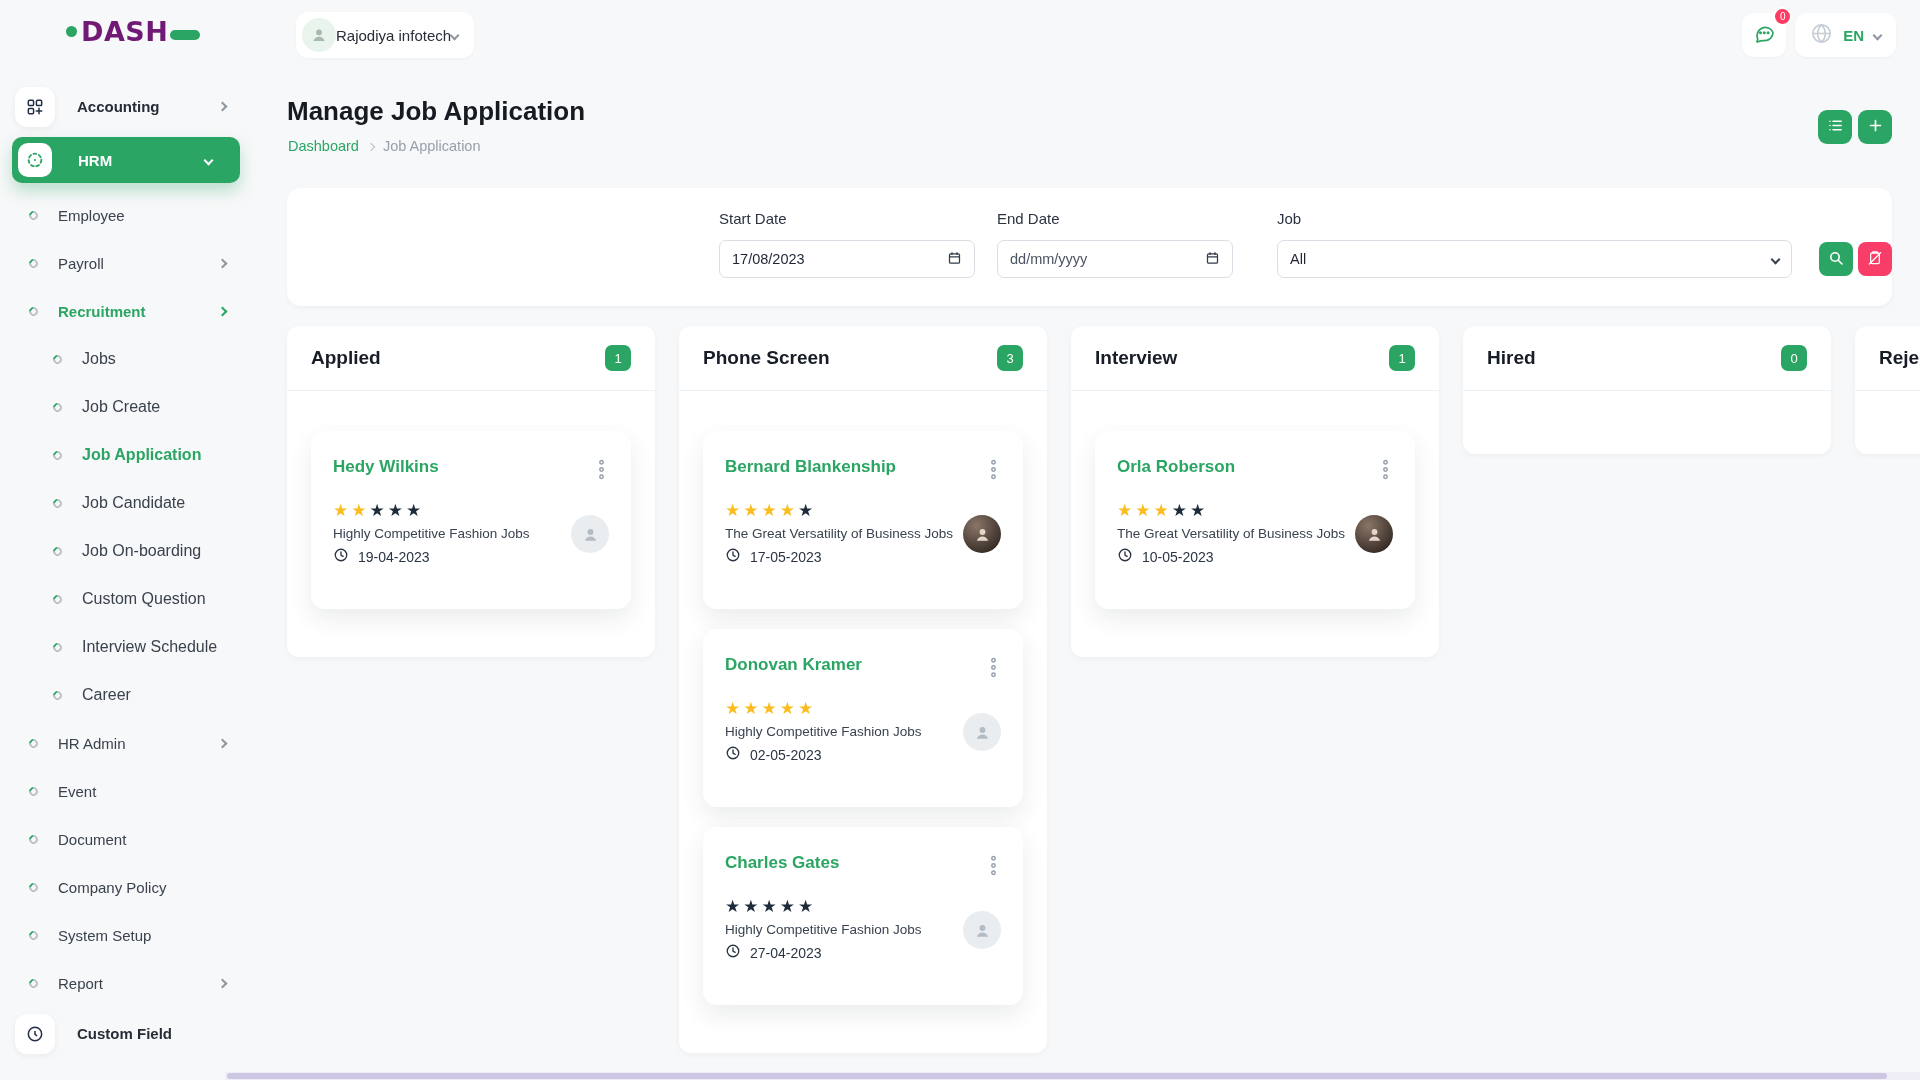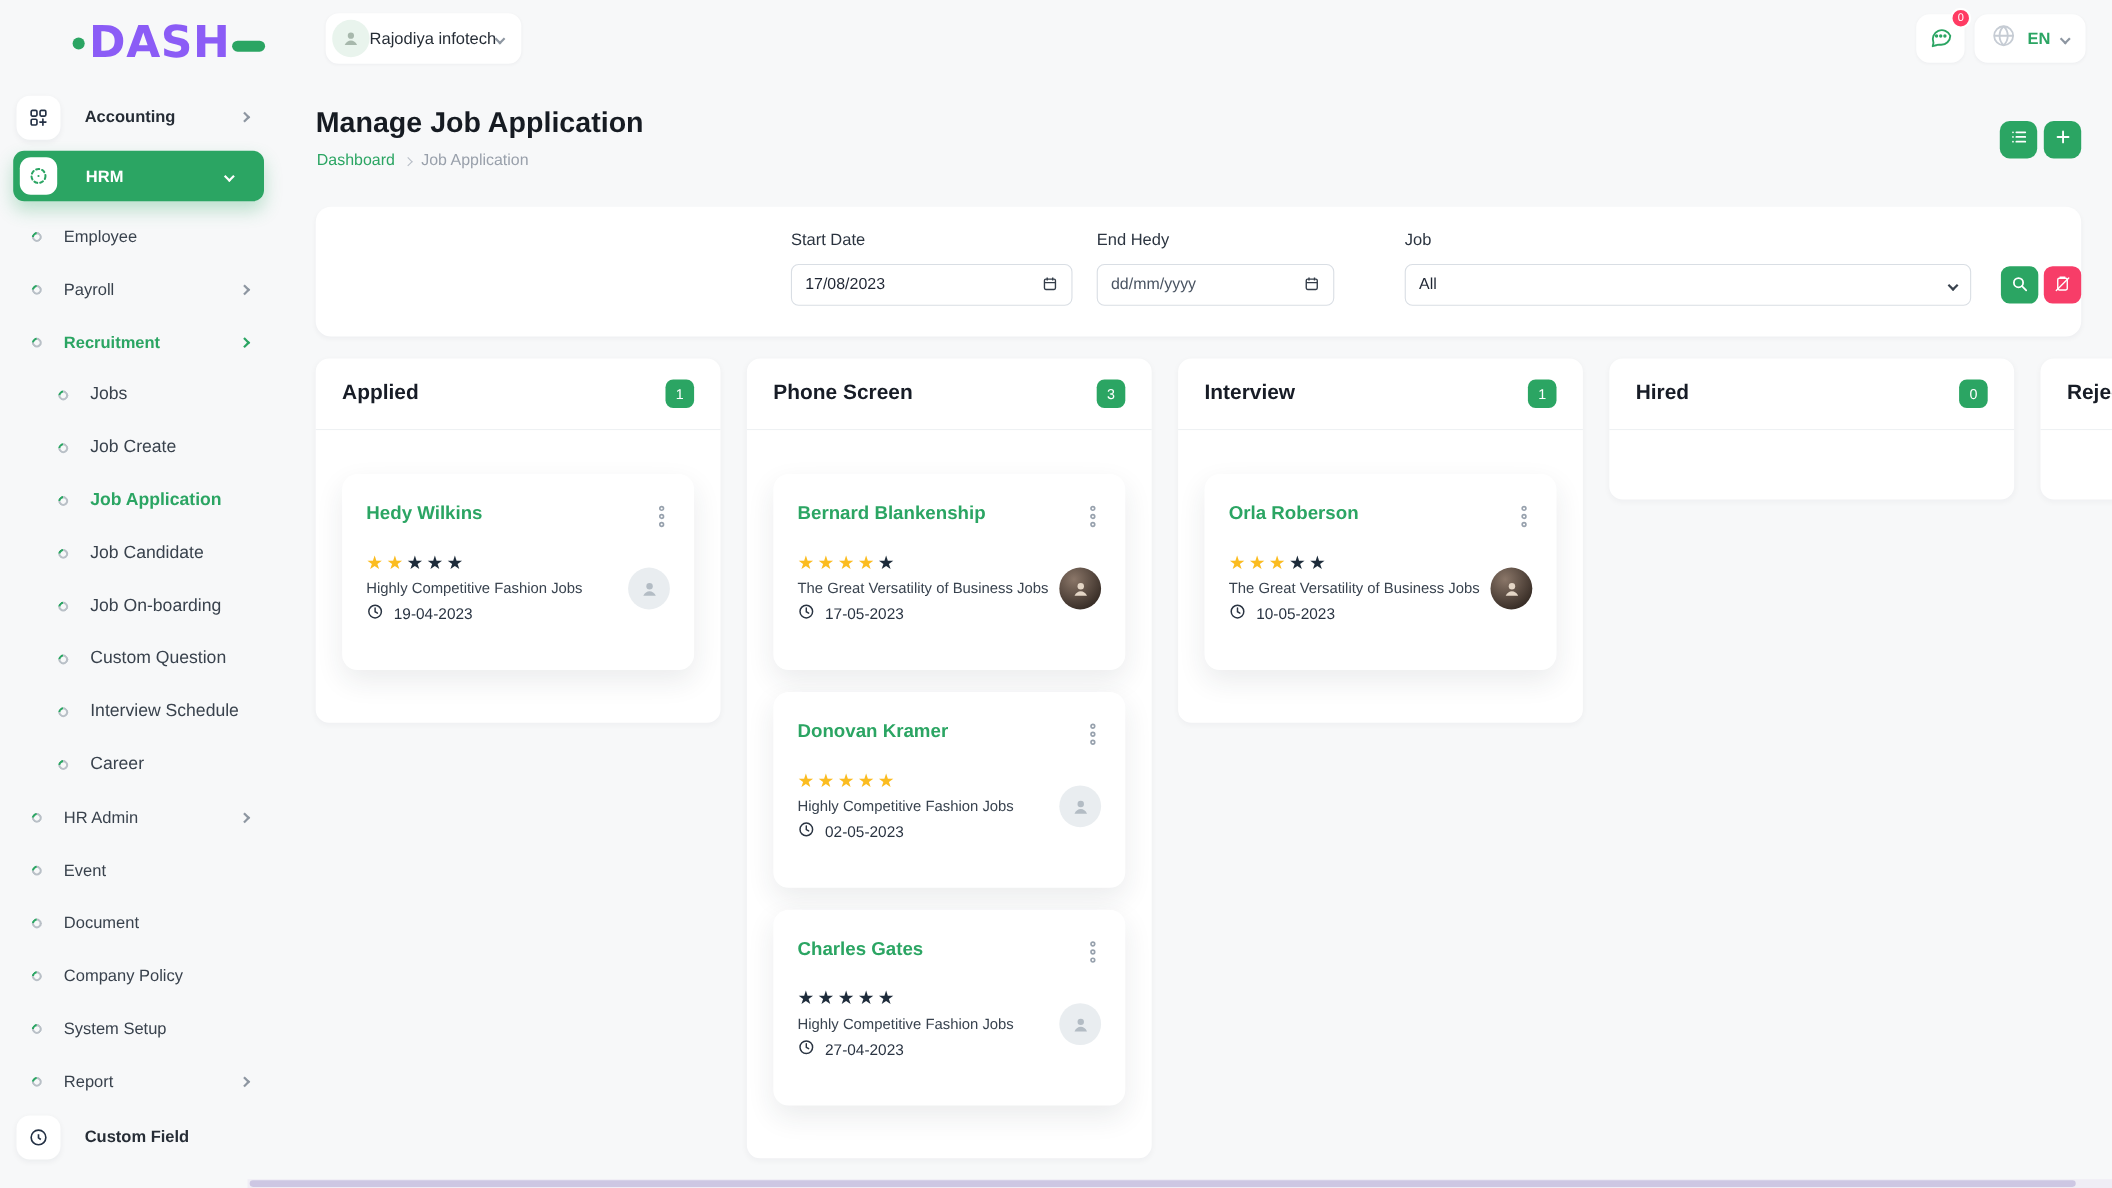--- a/index.html
+++ b/index.html
@@ -3,21 +3,21 @@
 <meta charset="utf-8">
 <style>
   * { margin:0; padding:0; box-sizing:border-box; }
   html,body { width:1920px; height:1080px; overflow:hidden; }
   body { font-family:"Liberation Sans", sans-serif; background:#f7f8f9; color:#1a212b; }
   .screen { position:relative; width:1920px; height:1080px; background:#f7f8f9; overflow:hidden; }
 
   
   .logo { position:absolute; left:66px; top:16px; display:flex; align-items:center; cursor:pointer; }
   .logo-dot { width:11px; height:11px; border-radius:50%; background:#2ba563; margin-right:4px; }
-  .logo-text { font-size:40px; font-weight:800; letter-spacing:0.5px; color:#8b5cf6; font-family:"DejaVu Sans", sans-serif; }
+  .logo-text { font-size:27px; font-weight:800; letter-spacing:0.5px; color:#701a75; font-family:"DejaVu Sans", sans-serif; }
   .logo-bar { width:30px; height:10px; border-radius:5px; background:#2ba563; margin-left:2px; margin-top:6px; }
 
   .company { position:absolute; left:296px; top:12px; height:46px; background:#fff; border-radius:12px;
              display:flex; align-items:center; padding:0 16px 0 6px; box-shadow:0 1px 3px rgba(20,30,50,.04); cursor:pointer; }
   .avatar34 { width:34px; height:34px; border-radius:50%; background:#e9f4ed; display:flex; align-items:center; justify-content:center; color:#a7b8ac; }
   .company-name { font-size:15px; color:#262d36; }
 
   .hdr-right { position:absolute; right:24px; top:13px; display:flex; gap:9px; align-items:center; }
   .chat-btn { position:relative; width:44px; height:44px; background:#fff; border-radius:12px; display:flex; align-items:center; justify-content:center; cursor:pointer; box-shadow:0 1px 3px rgba(20,30,50,.04); }
   .chat-badge { position:absolute; top:-6px; right:-6px; min-width:19px; height:19px; border-radius:50%; background:#ff3b63; color:#fff; font-size:10px; display:flex; align-items:center; justify-content:center; border:2px solid #fff; }
@@ -59,21 +59,21 @@
   .act-btn { width:34px; height:34px; border-radius:9px; background:#2ba563; display:flex; align-items:center; justify-content:center; cursor:pointer; }
 
   
   .filter-card { position:absolute; left:287px; top:188px; width:1605px; height:118px; background:#fff; border-radius:14px; box-shadow:0 2px 5px rgba(20,30,50,.04);text-align:center; }
   .f-label { position:absolute; top:22px; font-size:15px; color:#2b3440; }
   .f-field { position:absolute; top:52px; height:38px; border:1px solid #d9dee4; border-radius:7px; background:#fff;
              display:flex; align-items:center; padding:0 12px; font-size:14.5px; color:#1f2633; cursor:pointer; }
   .f-field .spacer { flex:1; }
   .f-field.ph { color:#4a5462; }
   .lbl-start { left:432px; } .fld-start { left:432px; width:256px; }
-  .lbl-end { left:710px; }  .fld-end { left:710px; width:216px; }
+  .lbl-end { left:710px; }  .fld-end { left:710px; width:236px; }
   .lbl-job { left:990px; }  .fld-job { left:990px; width:515px; }
   .f-btn { position:absolute; top:54px; width:34px; height:34px; border-radius:8px; display:flex; align-items:center; justify-content:center; cursor:pointer; border:none; }
   .f-search { left:1532px; background:#2ba563; }
   .f-reset { left:1571px; background:#f73d68; }
 
   
   .board { position:absolute; left:287px; top:326px; display:flex; gap:24px; align-items:flex-start; }
   .kcol { width:368px; flex:none; background:#fff; border-radius:12px; box-shadow:0 2px 6px rgba(20,30,50,.04); }
   .khead { height:64px; display:flex; align-items:center; justify-content:space-between; padding:0 24px; }
   .ktitle { font-size:19px; font-weight:700; color:#171c26; white-space:nowrap; }
@@ -277,21 +277,21 @@
     <div class="f-field fld-start">
       <span>17/08/2023</span>
       <span class="spacer"></span>
       <span>
         <svg width="15" height="15" viewBox="0 0 24 24" fill="none" stroke="#333c48" stroke-width="2">
             <rect x="4" y="6" width="16" height="15" rx="2"></rect>
             <path d="M8 3.5V8M16 3.5V8M4 11h16"></path>
           </svg>
       </span>
     </div>
-    <span class="f-label lbl-end">End Hedy</span>
+    <span class="f-label lbl-end">End Date</span>
     <div class="f-field fld-end ph">
       <span>dd/mm/yyyy</span>
       <span class="spacer"></span>
       <span>
         <svg width="15" height="15" viewBox="0 0 24 24" fill="none" stroke="#333c48" stroke-width="2">
             <rect x="4" y="6" width="16" height="15" rx="2"></rect>
             <path d="M8 3.5V8M16 3.5V8M4 11h16"></path>
           </svg>
       </span>
     </div>

